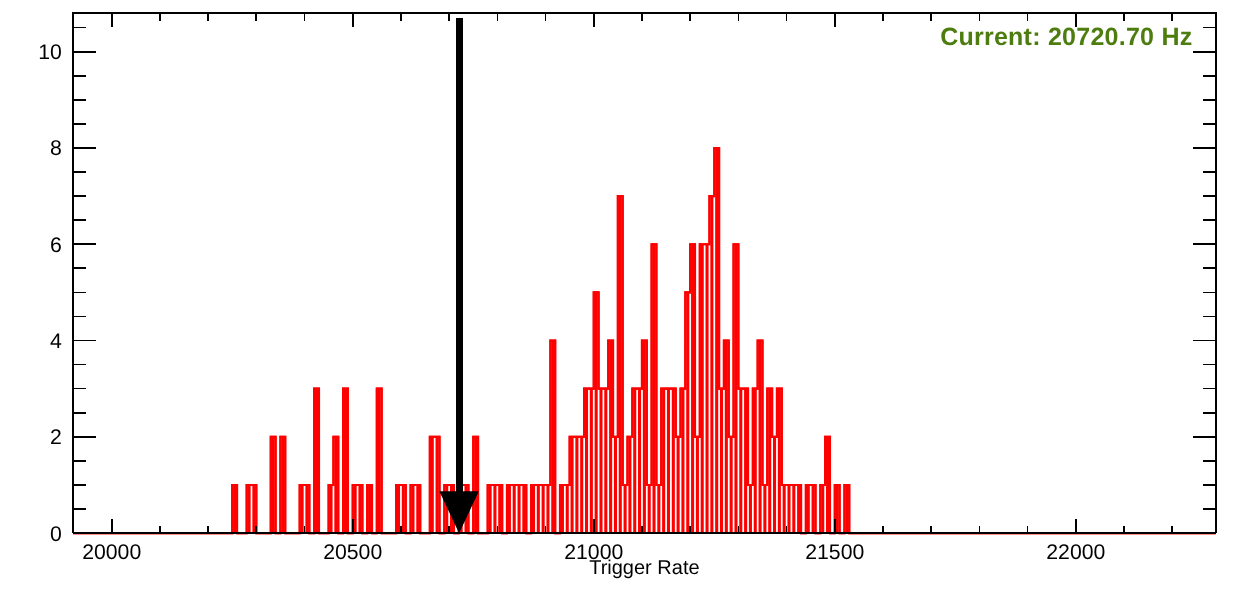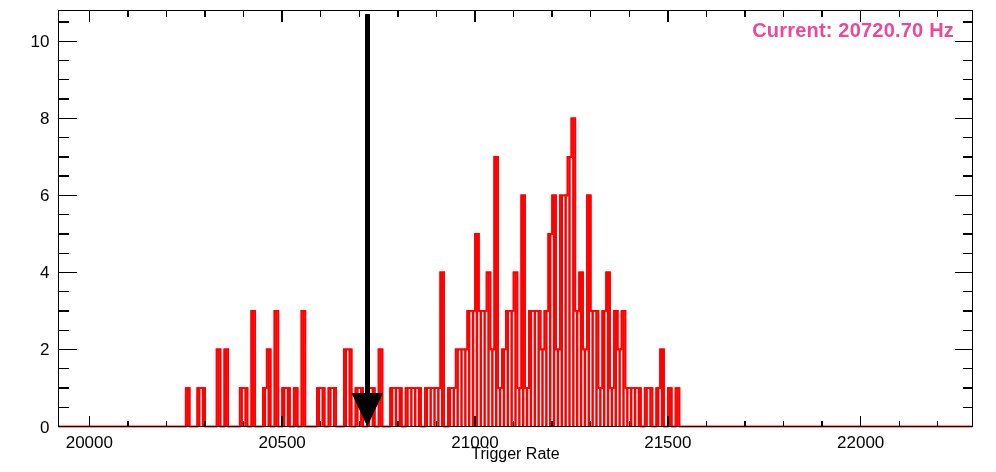--- a/index.html
+++ b/index.html
@@ -69,21 +69,21 @@
   }
   .marker-shaft {
     stroke-width: 5.5;
     shape-rendering: crispEdges;
   }
   #status-text {
     position: absolute;
     font-family: "Liberation Sans", sans-serif;
     font-weight: bold;
     font-size: 20px;
-    color: #ec4899;
+    color: #4d7c0f;
     right: 42px;
     top: 19px;
     white-space: nowrap;
     letter-spacing: 0.2px;
   }
 </style>
 </head>
 <body>
 
 <div id="canvas-root">

